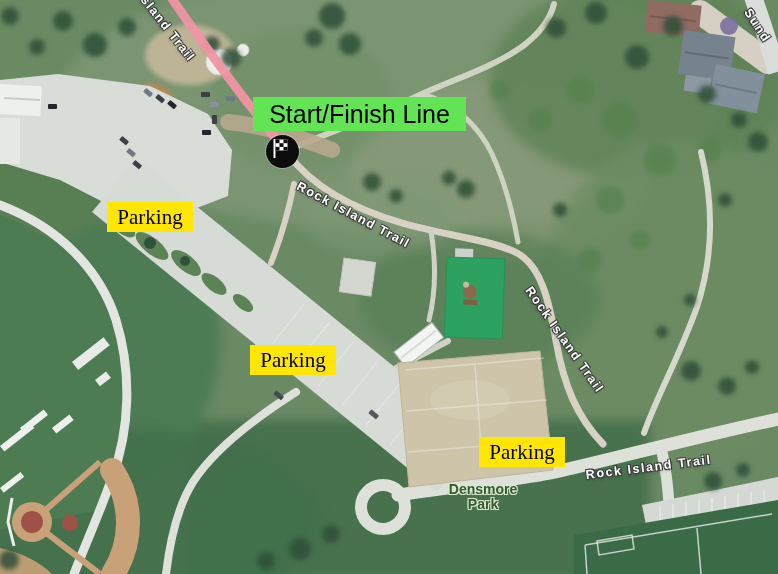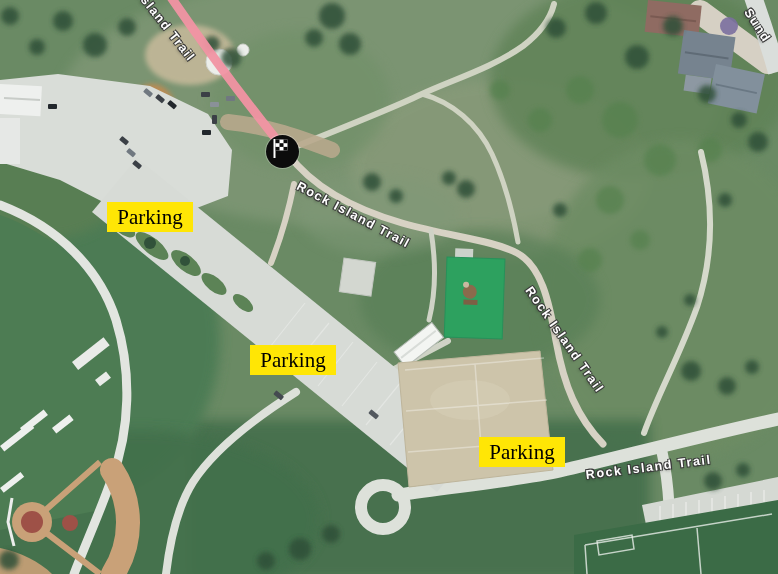--- a/index.html
+++ b/index.html
@@ -259,21 +259,26 @@
 
     <path d="M166,-10 C190,25 228,78 258,116 C268,129 278,141 285,151" fill="none" stroke="var(--trail_pink,#f194a3)" stroke-width="9" stroke-linecap="round" opacity=".95"></path>
   </svg>
 
   <div class="overlay road-text" id="trail-top">Rock Island Trail</div>
   <div class="overlay road-text" id="trail-1">Rock Island Trail</div>
   <div class="overlay road-text" id="trail-2">Rock Island Trail</div>
   <div class="overlay road-text" id="trail-3">Rock Island Trail</div>
   <div class="overlay road-text" id="street">Sund</div>
 
-
+  <div class="overlay" id="park-name">
+    <div>Densmore</div>
+    <div>Park</div>
+  </div>
+
+  <div class="overlay lbl-box" id="start-finish">Start/Finish Line</div>
   <div class="overlay lbl-box parking" id="parking-1">Parking</div>
   <div class="overlay lbl-box parking" id="parking-2">Parking</div>
   <div class="overlay lbl-box parking" id="parking-3">Parking</div>
 
   <div class="overlay" id="flag">
     <svg width="27" height="27" viewBox="0 0 27 27">
       <line x1="8.5" y1="4" x2="8.5" y2="23" stroke="#fff" stroke-width="2"></line>
       <rect x="9.5" y="4.5" width="12" height="11" fill="#fff"></rect>
       <g fill="#0c0c0c">
         <rect x="9.5" y="4.5" width="4" height="3.7"></rect>

